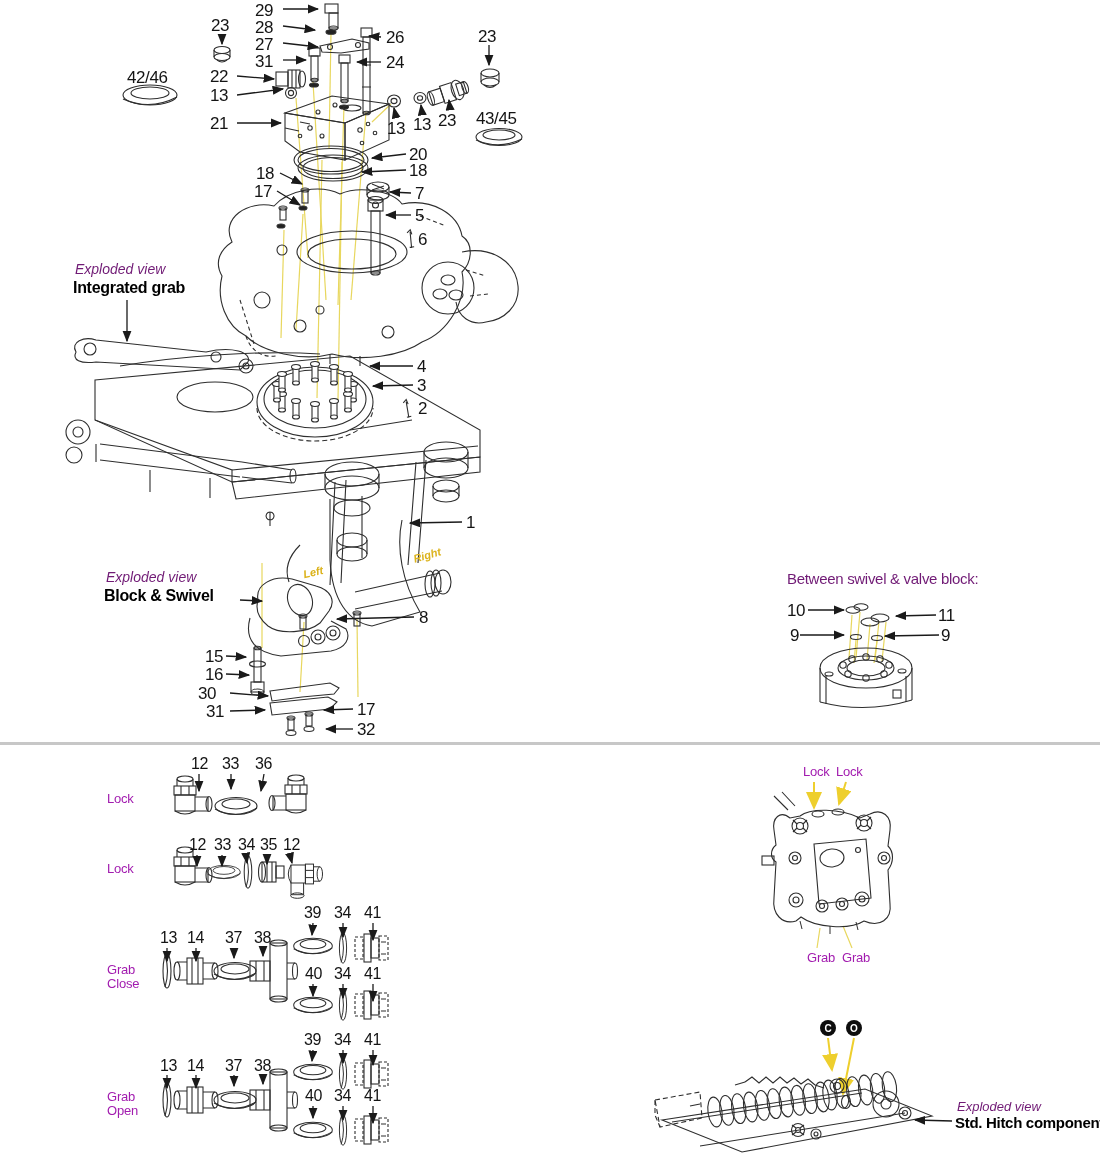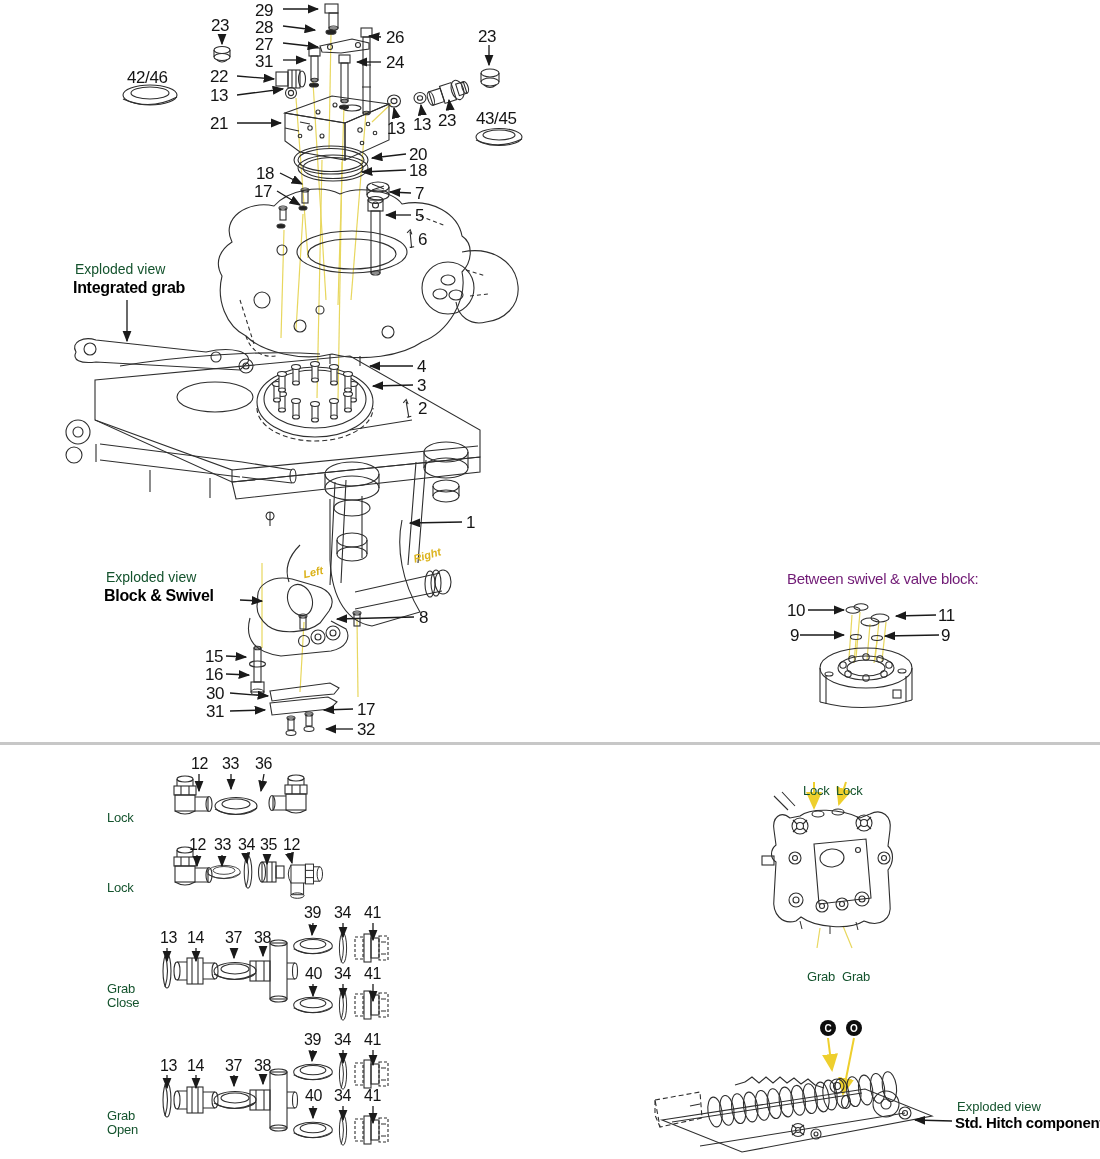--- a/index.html
+++ b/index.html
@@ -1,24 +1,24 @@
 <!DOCTYPE html>
 <html><head>
 <meta charset="utf-8">
 <style>
   html,body{margin:0;padding:0;background:#fff;}
   #stage{position:relative;width:1100px;height:1159px;background:#fff;overflow:hidden;
          font-family:"Liberation Sans","DejaVu Sans",sans-serif;color:#111;}
   svg{position:absolute;left:0;top:0;}
   .lbl{position:absolute;font-size:17px;line-height:1;letter-spacing:-0.4px;color:#141414;white-space:nowrap;}
   .lbl.sm{font-size:16px;}
-  .note-i{position:absolute;font-size:14px;color:#14532d;white-space:nowrap;}
+  .note-i{position:absolute;font-size:14px;font-style:italic;color:#701a75;white-space:nowrap;}
   .note-b{position:absolute;font-size:16px;font-weight:bold;letter-spacing:-0.3px;color:#000;white-space:nowrap;}
   .head{position:absolute;font-size:15px;letter-spacing:-0.3px;color:#701a75;white-space:nowrap;}
-  .port{position:absolute;font-size:13px;letter-spacing:-0.2px;color:#14532d;white-space:nowrap;margin-top:19px;}
+  .port{position:absolute;font-size:13px;letter-spacing:-0.2px;color:#a21caf;white-space:nowrap;}
   .yellow-note{position:absolute;font-size:11px;font-style:italic;font-weight:bold;color:#dcb31c;white-space:nowrap;}
   .badge{position:absolute;width:16px;height:16px;border-radius:50%;background:#0d0d0d;color:#fff;
          font-size:10px;font-weight:bold;display:flex;align-items:center;justify-content:center;}
   .divider{position:absolute;left:0;top:742px;width:1100px;height:3px;background:#c7c7c7;}
 </style>
 </head>
 <body>
 
 <div id="stage">
 
@@ -602,21 +602,21 @@
 <span class="lbl" style="left:417px;top:377px">3</span>
 <span class="lbl" style="left:418px;top:400px">2</span>
 <span class="lbl" style="left:466px;top:514px">1</span>
 <span class="yellow-note" style="left:303px;top:566px;transform:rotate(-13deg)">Left</span>
 <span class="yellow-note" style="left:413px;top:549px;transform:rotate(-16deg)">Right</span>
 <span class="note-i" style="left:106px;top:569px">Exploded view</span>
 <span class="note-b" style="left:104px;top:587px">Block &amp; Swivel</span>
 <span class="lbl" style="left:419px;top:609px">8</span>
 <span class="lbl" style="left:205px;top:648px">15</span>
 <span class="lbl" style="left:205px;top:666px">16</span>
-<span class="lbl" style="left:206px;top:685px">30</span>
+<span class="lbl" style="left:198px;top:685px">30</span>
 <span class="lbl" style="left:206px;top:703px">31</span>
 <span class="lbl" style="left:357px;top:701px">17</span>
 <span class="lbl" style="left:357px;top:721px">32</span>
 
 <span class="head" style="left:787px;top:570px">Between swivel &amp; valve block:</span>
 <span class="lbl" style="left:787px;top:602px">10</span>
 <span class="lbl" style="left:938px;top:607px">11</span>
 <span class="lbl" style="left:790px;top:627px">9</span>
 <span class="lbl" style="left:941px;top:627px">9</span>
 

